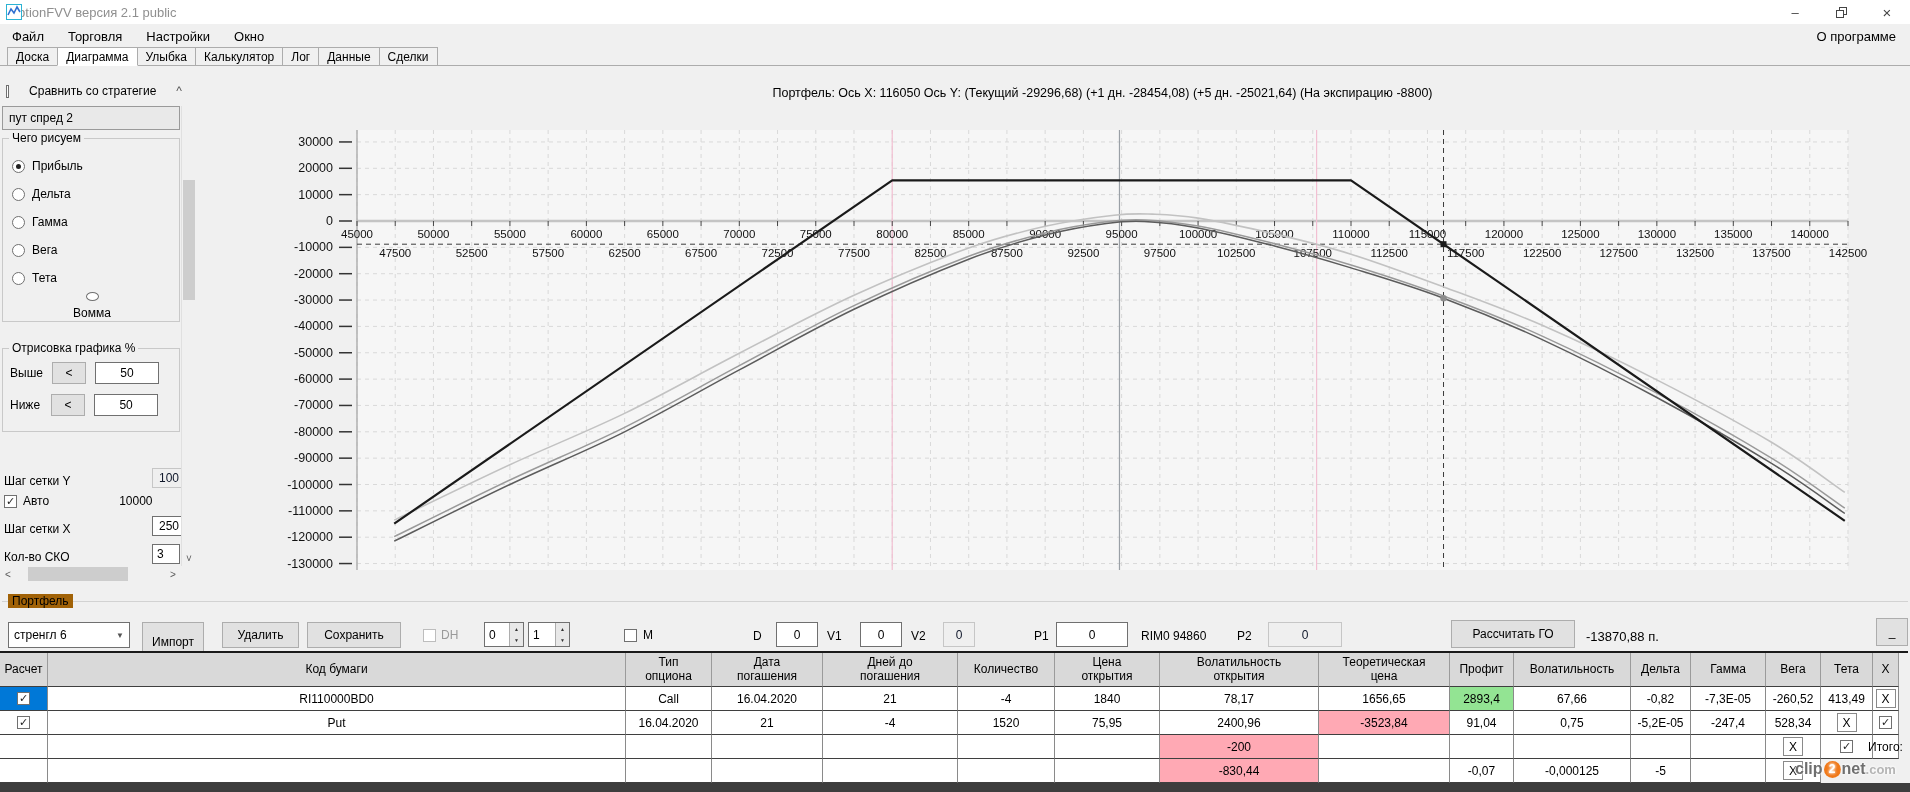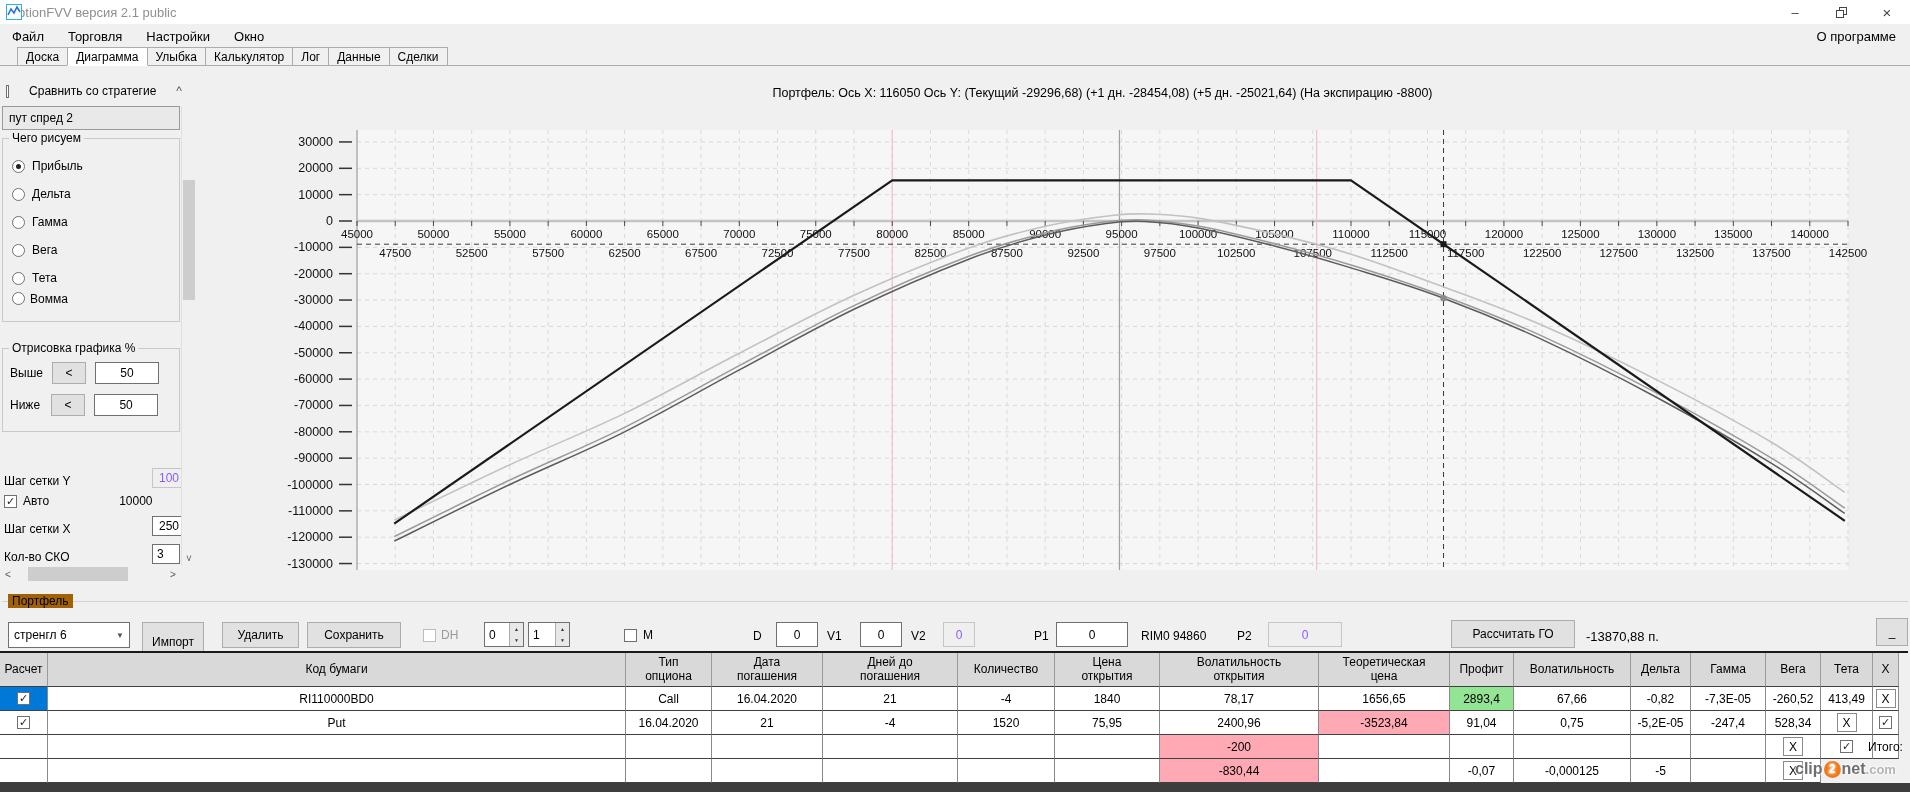--- a/index.html
+++ b/index.html
@@ -20,21 +20,21 @@
 .tab.active{background:#ffffff;height:19px;margin-bottom:-1px;border-bottom:1px solid #fff;}
 
 .sidebar{left:0;top:66px;width:196px;height:520px;background:#f0f0f0;}
 .cbx{width:13px;height:13px;background:#fff;border:1px solid #707070;display:inline-flex;align-items:center;justify-content:center;font-size:11px;line-height:11px;color:#222;}
 .radio{width:13px;height:13px;border:1px solid #707070;border-radius:50%;background:#fff;display:inline-block;position:relative;}
 .radio.sel:after{content:"";position:absolute;left:3px;top:3px;width:5px;height:5px;border-radius:50%;background:#222;}
 .grp{border:1px solid #c9c9c9;}
 .grplabel{position:absolute;background:#f0f0f0;padding:0 3px;font-size:12px;}
 .btn{background:#e1e1e1;border:1px solid #adadad;display:flex;align-items:center;justify-content:center;font-size:12px;}
 .tbox{background:#fff;border:1px solid #707070;display:flex;align-items:center;justify-content:center;font-size:12px;}
-.tbox.dis{background:#efefef;border-color:#c6c6c6;color:#8b5cf6;}
+.tbox.dis{background:#efefef;border-color:#c6c6c6;color:#0f172a;}
 .lbl{font-size:12px;white-space:nowrap;}
 .scrollv{background:#f0f0f0;border-left:1px solid #e0e0e0;}
 .thumb{background:#cdcdcd;}
 .scrollarrow{color:#5a5a5a;font-size:10px;display:flex;align-items:center;justify-content:center;}
 
 .charttitle{font-size:12.5px;text-align:center;}
 
 .grpline{border-top:1px solid #d2d2d2;}
 .combo{background:#fff;border:1px solid #707070;display:flex;align-items:center;font-size:12px;padding-left:5px;}
 .combo .arrow{margin-left:auto;margin-right:5px;color:#555;font-size:8px;}
@@ -82,21 +82,21 @@
   <div id="menu-items" style="display:flex">
       <div class="menuitem">Файл</div>
       <div class="menuitem">Торговля</div>
       <div class="menuitem">Настройки</div>
       <div class="menuitem">Окно</div>
     </div>
   <div class="menuright">О программе</div>
 </div>
 
 <div class="abs tabbar">
-  <div id="tab-items" style="display:flex;align-items:flex-start;margin-left:18px">
+  <div id="tab-items" style="display:flex;align-items:flex-start;margin-left:8px">
       <div class="tab">Доска</div>
       <div class="tab active">Диаграмма</div>
       <div class="tab">Улыбка</div>
       <div class="tab">Калькулятор</div>
       <div class="tab">Лог</div>
       <div class="tab">Данные</div>
       <div class="tab">Сделки</div>
     </div>
 </div>
 
@@ -124,21 +124,21 @@
         <span class="lbl">Гамма</span>
       </div>
       <div style="display: flex; align-items: center; gap: 7px; height: 28px;">
         <span class="radio"></span>
         <span class="lbl">Вега</span>
       </div>
       <div style="display: flex; align-items: center; gap: 7px; height: 28px;">
         <span class="radio"></span>
         <span class="lbl">Тета</span>
       </div>
-      <div style="display: flex; gap: 5px; height: 28px;">
+      <div style="display: flex; align-items: center; gap: 5px; height: 28px; flex-direction: column;">
         <span class="radio"></span>
         <span class="lbl">Вомма</span>
       </div>
     </div>
 
   <div class="abs grp" style="left:2px;top:282px;width:178px;height:84px"></div>
   <div class="grplabel" style="left:9px;top:275px">Отрисовка графика %</div>
   <div class="abs" style="left:10px;top:296px;display:flex;align-items:center;gap:9px">
     <span class="lbl">Выше</span>
     <span class="btn" style="width:34px;height:22px">&lt;</span>

